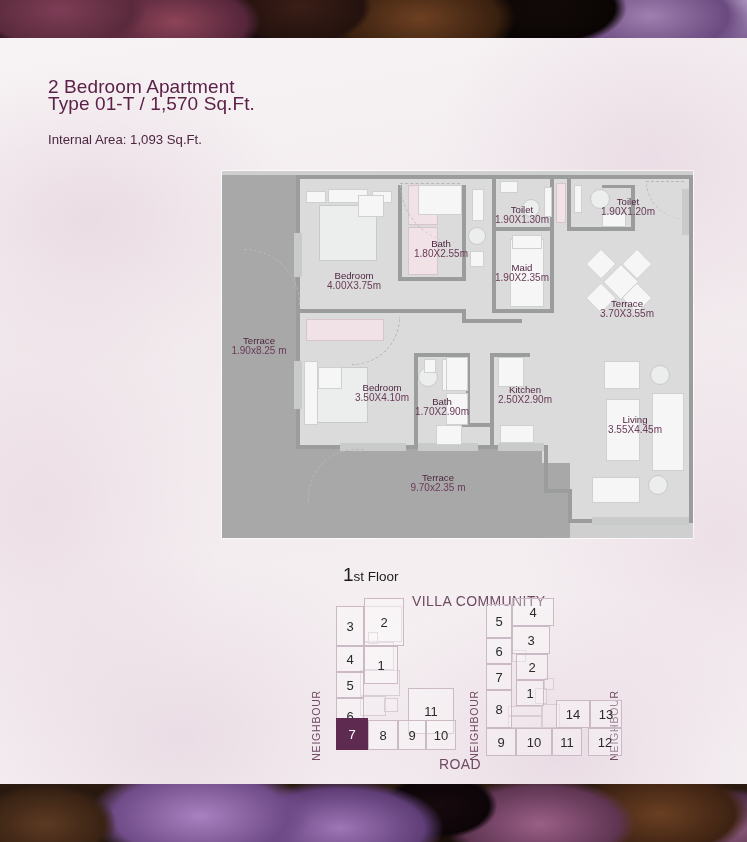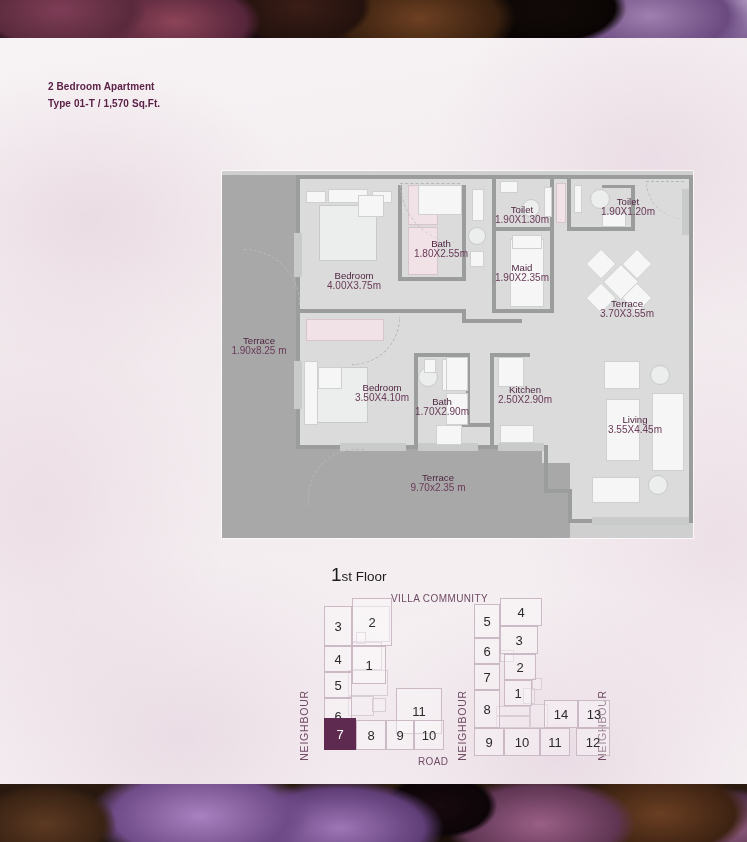--- a/index.html
+++ b/index.html
@@ -51,21 +51,21 @@
       radial-gradient(ellipse 280px 300px at 720px 500px, rgba(230,210,222,.5) 0%, rgba(230,210,222,0) 72%),
       radial-gradient(ellipse 320px 230px at 560px 720px, rgba(222,200,214,.5) 0%, rgba(222,200,214,0) 72%),
       linear-gradient(170deg, #f7f3f5 0%, #f2ebee 40%, #f6f1f3 100%);
     pointer-events: none;
   }
 
   .content { position: absolute; left: 0; top: 38px; width: 747px; height: 746px; }
 
   
   .hdr { position: absolute; left: 48px; top: 40px; }
-  .hdr-title { color: #5b2146; font-size: 10px; font-weight: bold; line-height: 17px; letter-spacing: .1px; }
+  .hdr-title { color: #5b2146; font-size: 19px; font-weight: normal; line-height: 17px; letter-spacing: .1px; }
   .hdr-areas { margin-top: 19px; color: #4c2640; font-size: 13.2px; line-height: 17.5px; }
 
   
   .plan { position: absolute; left: 222px; top: 133px; width: 471px; height: 367px;
           background: #cfcfcf; }
   .plan-shadow { position:absolute; left:0; top:0; width:100%; height:100%;
           box-shadow: 0 0 0 1px rgba(255,255,255,.7); }
   .rm { position: absolute; background: #dadbda; }   
   .terr { position: absolute; background: #a8a8a8; } 
   .wall { position: absolute; background: #9b9d9c; }
@@ -74,49 +74,50 @@
   .furl { position: absolute; background: #f5f6f5; border: 1px solid #cfd1d0; }
   .pinkfur { position: absolute; background: #f0e2e6; border: 1px solid #d8c5cc; }
   .circ { position: absolute; border: 1px solid #c8cac9; border-radius: 50%; background: #eceeed; }
   .lbl { position: absolute; color: #5a2a48; font-size: 8.4px; text-align: center;
          line-height: 10px; white-space: nowrap; }
   .lbl b { font-weight: normal; font-size: 9.6px; display: block; color: #4e2540; }
   .lbl .dim { font-size: 10px; color: #6a3a58; }
   .door { position: absolute; border: 1px dashed #b6b8b7; border-radius: 50%; background: transparent; }
 
   
-  .keys { position: absolute; left: 4px; top: 510px; width: 679px; height: 236px; }
+  .keys { position: absolute; left: 16px; top: 510px; width: 679px; height: 236px; }
   .key-title { position: absolute; color: #1c1c1c; white-space: nowrap; }
   .key-title .big { font-size: 19px; font-weight: normal; }
   .key-title .sm  { font-size: 13.5px; }
   .kbox { position: absolute; border: 1px solid #cbb9c6; background: rgba(255,255,255,.33);
           color: #2a2a2a; font-size: 13px; display: flex; align-items: center; justify-content: center; }
   .kbox.sel { background: #5e2a50; border-color: #5e2a50; color: #ffffff; }
   .kghost { position: absolute; border: 1px solid #d9ccd5; background: rgba(255,255,255,.18); }
-  .ktext { position: absolute; color: #6f4a63; font-size: 10px; letter-spacing: .4px; white-space: nowrap; }
+  .ktext { position: absolute; color: #6f4a63; font-size: 14px; letter-spacing: .4px; white-space: nowrap; margin-left: 9px; }
   .kvert { position: absolute; color: #6f4a63; font-size: 10.5px; letter-spacing: .8px;
            writing-mode: vertical-rl; transform: rotate(180deg); white-space: nowrap; }
 </style>
 </head>
 <body>
 
 <div id="page">
 
   <div class="band band-top"></div>
   <div class="watermark"></div>
   <div class="band band-bottom"></div>
 
   <div class="content">
 
     <div class="hdr">
       <div class="hdr-title">
         <div>2 Bedroom Apartment</div>
         <div>Type 01-T / 1,570 Sq.Ft.</div>
       </div>
       <div class="hdr-areas">
+        <div>Internal Area: 1,093 Sq.Ft.</div>
       </div>
     </div>
 
     <div class="plan">
       <div class="plan-shadow"></div>
 
       <div class="rm" style="left:18px;  top:4px;   width:453px; height:290px;"></div>
       <div class="rm" style="left:330px; top:4px;   width:141px; height:348px;"></div>
       <div class="rm" style="left:70px;  top:140px; width:270px; height:145px;"></div>
 

